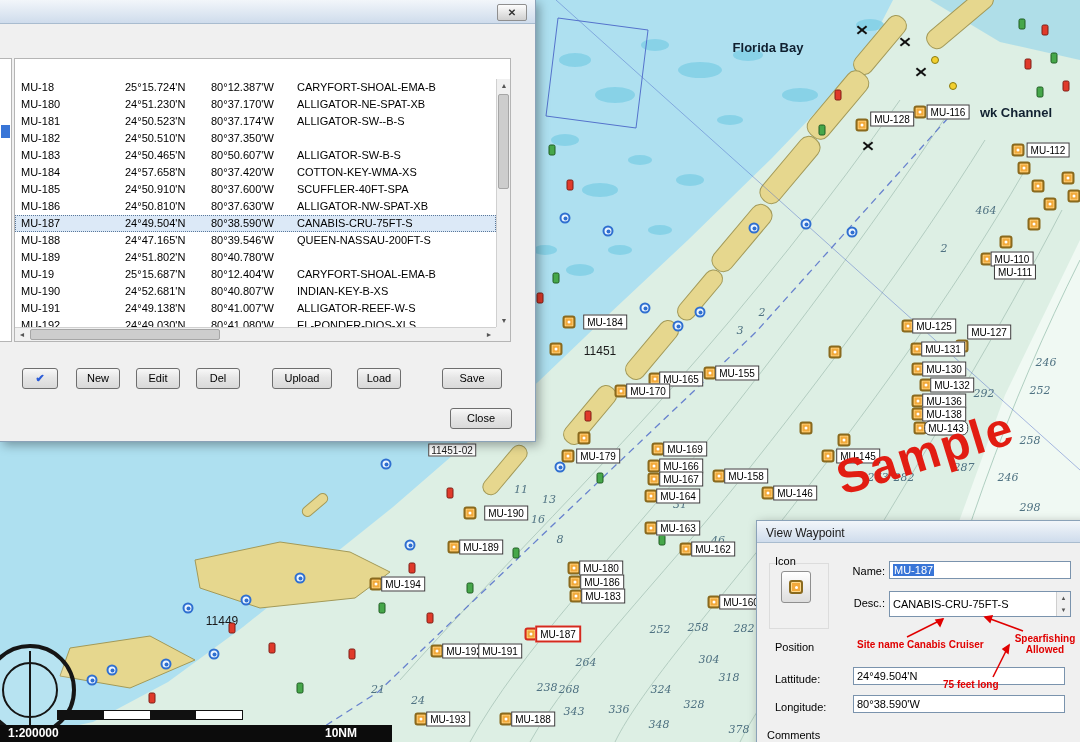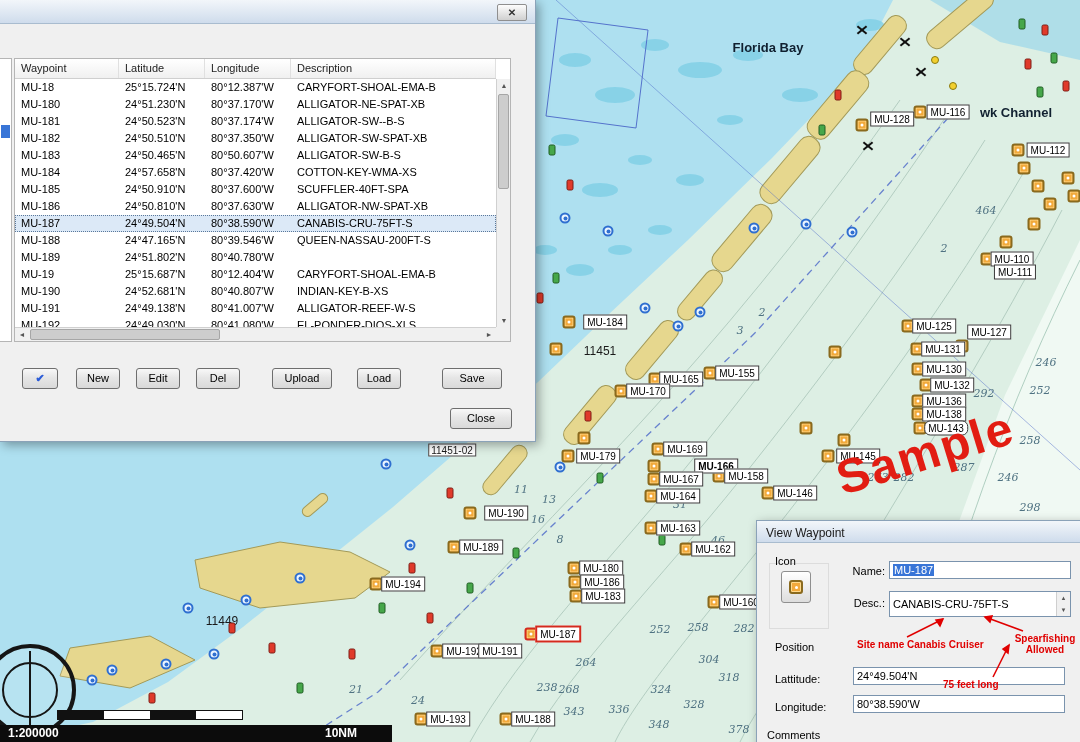--- a/index.html
+++ b/index.html
@@ -236,21 +236,21 @@
       <div class="wp-chip" style="left: 944px; top: 401px;">MU-136</div>
       <div class="wp-chip" style="left: 944px; top: 414px;">MU-138</div>
       <div class="wp-chip" style="left: 946px; top: 428px; border-radius: 6px;">MU-143</div>
       <div class="wp-chip" style="left: 858px; top: 456px;">MU-145</div>
       <div class="wp-chip" style="left: 737px; top: 373px;">MU-155</div>
       <div class="wp-chip" style="left: 681px; top: 379px;">MU-165</div>
       <div class="wp-chip" style="left: 648px; top: 391px;">MU-170</div>
       <div class="wp-chip" style="left: 605px; top: 322px;">MU-184</div>
       <div class="wp-chip" style="left: 685px; top: 449px;">MU-169</div>
       <div class="wp-chip" style="left: 598px; top: 456px;">MU-179</div>
-      <div class="wp-chip" style="left: 716px; top: 466px; font-weight: bold;">MU-166</div>
+      <div class="wp-chip" style="left: 681px; top: 466px;">MU-166</div>
       <div class="wp-chip" style="left: 681px; top: 479px;">MU-167</div>
       <div class="wp-chip" style="left: 746px; top: 476px;">MU-158</div>
       <div class="wp-chip" style="left: 678px; top: 496px;">MU-164</div>
       <div class="wp-chip" style="left: 795px; top: 493px;">MU-146</div>
       <div class="wp-chip" style="left: 678px; top: 528px;">MU-163</div>
       <div class="wp-chip" style="left: 713px; top: 549px;">MU-162</div>
       <div class="wp-chip" style="left: 601px; top: 568px;">MU-180</div>
       <div class="wp-chip" style="left: 602px; top: 582px;">MU-186</div>
       <div class="wp-chip" style="left: 603px; top: 596px;">MU-183</div>
       <div class="wp-chip" style="left: 506px; top: 513px;">MU-190</div>
@@ -339,21 +339,21 @@
       <div class="depth" style="left: 547px; top: 687px;">238</div>
       <div class="depth" style="left: 569px; top: 689px;">268</div>
       <div class="depth" style="left: 709px; top: 659px;">304</div>
       <div class="depth" style="left: 729px; top: 677px;">318</div>
       <div class="depth" style="left: 661px; top: 689px;">324</div>
       <div class="depth" style="left: 694px; top: 704px;">328</div>
       <div class="depth" style="left: 619px; top: 709px;">336</div>
       <div class="depth" style="left: 574px; top: 711px;">343</div>
       <div class="depth" style="left: 659px; top: 724px;">348</div>
       <div class="depth" style="left: 739px; top: 729px;">378</div>
-      <div class="depth" style="left: 356px; top: 689px;">21</div>
+      <div class="depth" style="left: 378px; top: 689px;">21</div>
       <div class="depth" style="left: 418px; top: 700px;">24</div>
       <div class="depth" style="left: 718px; top: 540px;">46</div>
       <div class="depth" style="left: 680px; top: 504px;">31</div>
       <div class="chartnum" style="left: 222px; top: 621px;">11449</div>
       <div class="chartnum" style="left: 600px; top: 351px;">11451</div>
       <div class="chartnum chip" style="left: 452px; top: 450px;">11451-02</div>
       <div class="placelabel" style="left: 768px; top: 47px;">Florida Bay</div>
       <div class="placelabel" style="left: 1016px; top: 112px;">wk Channel</div>
     </div>
 
@@ -374,26 +374,20 @@
   <div class="dlg list-dlg">
     <div class="titlebar">
       <button class="close-btn">✕</button>
     </div>
 
     <div class="minilist">
       <div class="minisel"></div>
     </div>
 
     <div class="table">
-      <div class="thead">
-        <div class="hcell c0">Waypoint</div>
-        <div class="hcell c1">Latitude</div>
-        <div class="hcell c2">Longitude</div>
-        <div class="hcell c3">Description</div>
-      </div>
       <div class="tbody">
           <div class="trow">
             <div class="tcell c0">MU-18</div>
             <div class="tcell c1">25°15.724'N</div>
             <div class="tcell c2">80°12.387'W</div>
             <div class="tcell c3">CARYFORT-SHOAL-EMA-B</div>
           </div>
           <div class="trow">
             <div class="tcell c0">MU-180</div>
             <div class="tcell c1">24°51.230'N</div>
@@ -403,21 +397,20 @@
           <div class="trow">
             <div class="tcell c0">MU-181</div>
             <div class="tcell c1">24°50.523'N</div>
             <div class="tcell c2">80°37.174'W</div>
             <div class="tcell c3">ALLIGATOR-SW--B-S</div>
           </div>
           <div class="trow">
             <div class="tcell c0">MU-182</div>
             <div class="tcell c1">24°50.510'N</div>
             <div class="tcell c2">80°37.350'W</div>
-            <div class="tcell c3">ALLIGATOR-SW-SPAT-XB</div>
           </div>
           <div class="trow">
             <div class="tcell c0">MU-183</div>
             <div class="tcell c1">24°50.465'N</div>
             <div class="tcell c2">80°50.607'W</div>
             <div class="tcell c3">ALLIGATOR-SW-B-S</div>
           </div>
           <div class="trow">
             <div class="tcell c0">MU-184</div>
             <div class="tcell c1">24°57.658'N</div>

